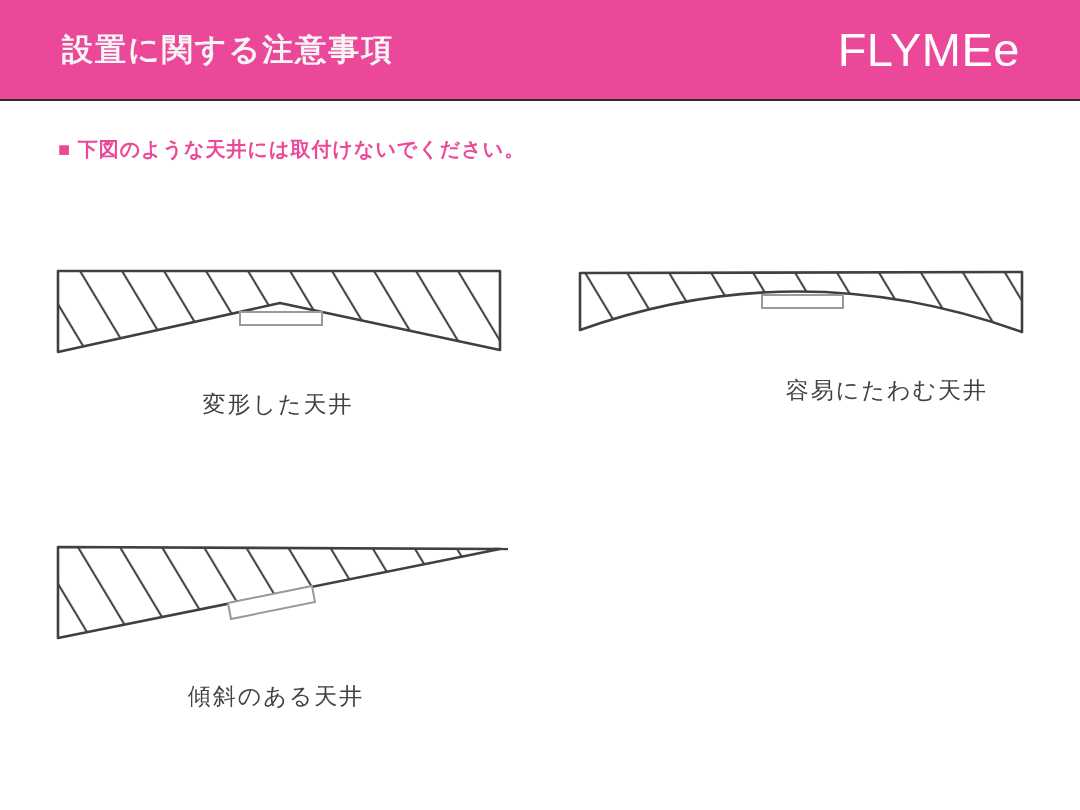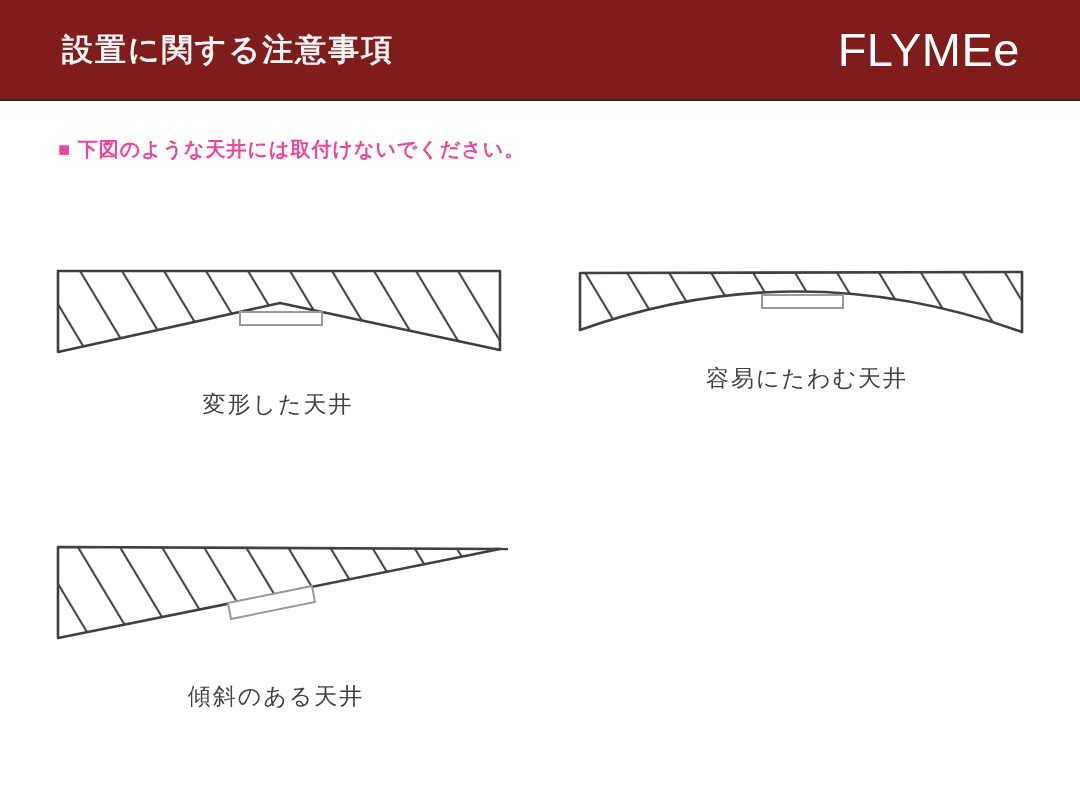--- a/index.html
+++ b/index.html
@@ -3,21 +3,21 @@
 <meta charset="utf-8">
 <style>
   html,body{margin:0;padding:0;}
   body{
     width:1080px;height:810px;position:relative;background:#ffffff;overflow:hidden;
     font-family:"Liberation Sans","DejaVu Sans",sans-serif;
   }
   
   .header{
     position:absolute;left:0;top:0;width:1080px;height:101px;
-    background:#7f1d1d;border-bottom:2px solid #2b2b2b;
+    background:#ec4899;border-bottom:2px solid #2b2b2b;
     display:flex;align-items:center;justify-content:space-between;
     box-sizing:border-box;padding:0 60px 0 62px;
   }
   .header-title{
     color:#f5f5f5;font-size:31px;font-weight:700;letter-spacing:2px;
   }
   .header-logo{
     color:#ffffff;font-size:47px;font-weight:400;letter-spacing:0.5px;
   }
   
@@ -26,21 +26,21 @@
     color:#ec4899;font-size:20px;font-weight:700;letter-spacing:1px;
   }
   
   .diagram-svg{position:absolute;left:0;top:0;}
   
   .caption{
     position:absolute;color:#424242;font-size:23px;font-weight:500;
     letter-spacing:2px;text-align:center;line-height:33px;
   }
   .caption-1{left:158px;top:371px;width:240px;margin-top:17px;}
-  .caption-2{left:626px;top:362px;width:362px;}
+  .caption-2{left:626px;top:374px;width:362px;text-align:right;}
   .caption-3{left:156px;top:680px;width:240px;}
 </style>
 </head>
 <body>
 
 <div class="header">
   <span class="header-title">設置に関する注意事項</span>
   <span class="header-logo">FLYMEe</span>
 </div>
 

